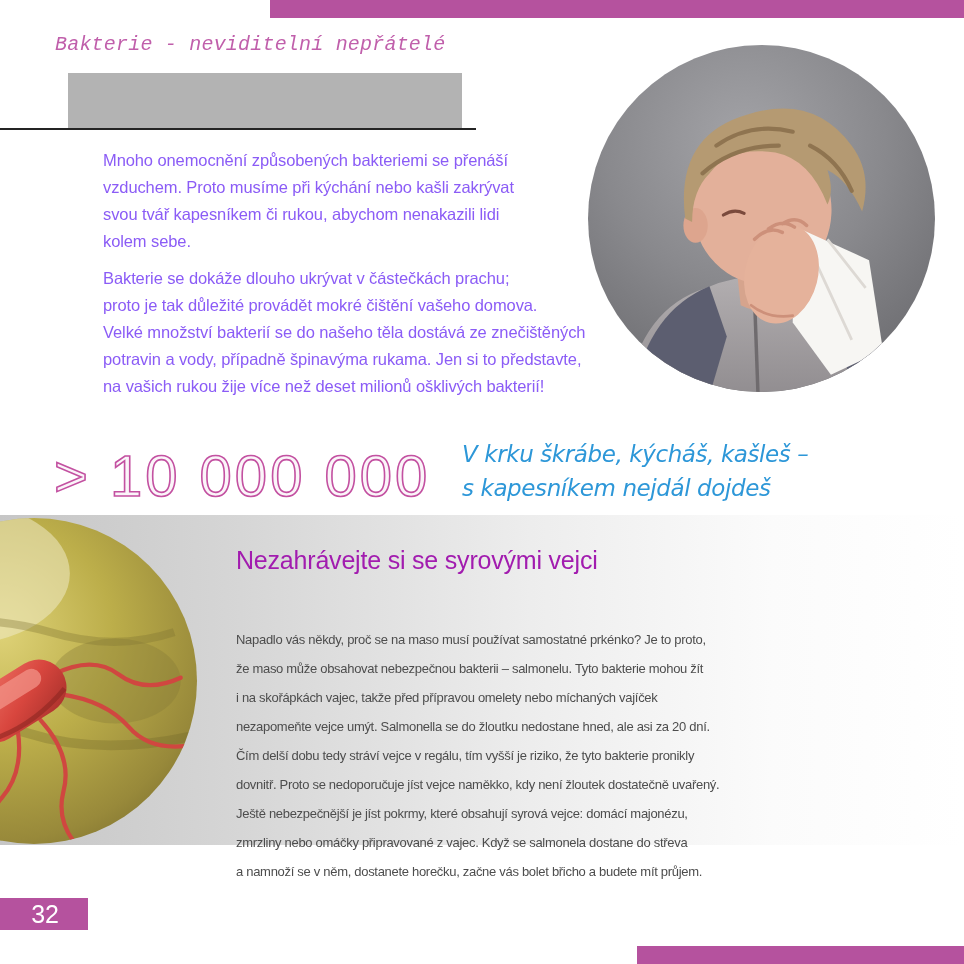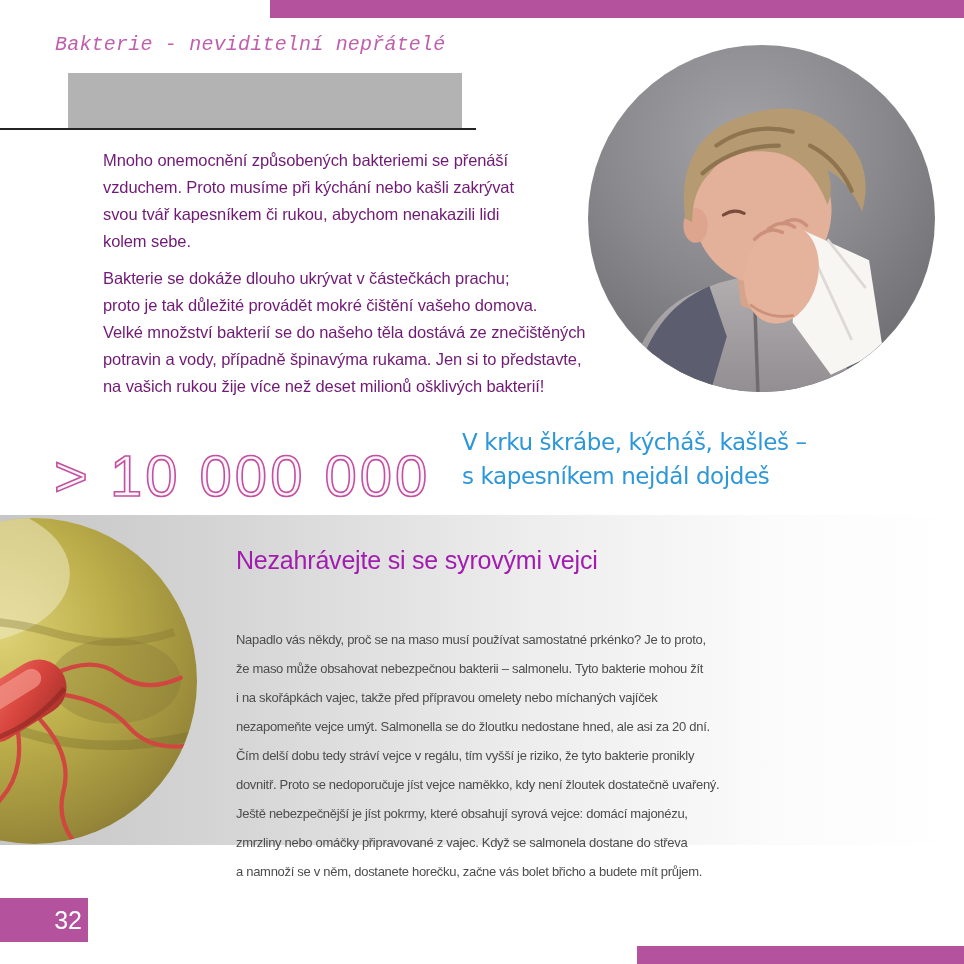--- a/index.html
+++ b/index.html
@@ -20,21 +20,21 @@
   
   .title-bg{position:absolute;left:68px;top:73px;width:394px;height:57px;background:#b3b3b3;}
   .page-title{
     position:absolute;left:100px;top:82px;font-size:34px;font-weight:bold;
     color:#3a3a3a;letter-spacing:-1px;white-space:pre;
   }
   .title-rule{position:absolute;left:0;top:128px;width:476px;height:2px;background:#242424;}
 
   
   .para{
-    position:absolute;left:103px;color:#701a75;font-size:16.5px;line-height:27px;
+    position:absolute;left:103px;color:#8b5cf6;font-size:16.5px;line-height:27px;
     white-space:pre;letter-spacing:-.1px;
   }
   .para-1{top:147px;}
   .para-2{top:265px;}
 
   
   .boy-circle{
     position:absolute;left:588px;top:45px;width:347px;height:347px;border-radius:50%;
     overflow:hidden;
   }
@@ -43,22 +43,22 @@
   
   .stat-number{
     position:absolute;left:54px;top:442px;font-size:58px;
     font-family:"Liberation Sans",sans-serif;letter-spacing:3px;
     color:rgba(195,81,161,0.06);
     -webkit-text-stroke:1.6px #c351a1;
     white-space:pre;
   }
   
   .handwritten{
-    font-family:"DejaVu Sans",sans-serif;color:#2d97d8;
-    white-space:pre;letter-spacing:-.4px;
+    font-family:"DejaVu Sans",sans-serif;font-style:italic;color:#2d97d8;
+    white-space:pre;letter-spacing:-.4px;margin-top:12px;
   }
   .stat-note{position:absolute;left:462px;top:425px;font-size:23px;line-height:34px;}
 
   
   .eggs-panel{
     position:absolute;left:0;top:515px;width:964px;height:330px;
     background:linear-gradient(to right,#c6c6c6 0%,#d6d6d6 25%,#ededed 55%,#fbfbfb 80%,#ffffff 100%);
   }
   .eggs-heading{
     position:absolute;left:236px;top:546px;font-size:25px;color:#a21caf;
@@ -72,22 +72,22 @@
   
   .salmonella-circle{
     position:absolute;left:-129px;top:518px;width:326px;height:326px;border-radius:50%;
     overflow:hidden;
   }
   .salmonella-circle svg{display:block;width:100%;height:100%;}
 
   
   .footer-note{position:absolute;left:165px;top:878px;font-size:26px;}
   .page-number-box{
-    position:absolute;left:0;top:898px;width:88px;height:44px;background:#b5529e;
-    display:flex;align-items:center;justify-content:flex-end;padding-right:6px;
+    position:absolute;left:0;top:898px;width:88px;height:32px;background:#b5529e;
+    display:flex;align-items:center;justify-content:flex-end;padding-right:29px;
     box-sizing:border-box;
   }
   .page-number{color:#ffffff;font-size:25px;line-height:1;}
 </style>
 </head>
 <body>
 
 <div class="page">
 
   <div class="bar-top"></div>

